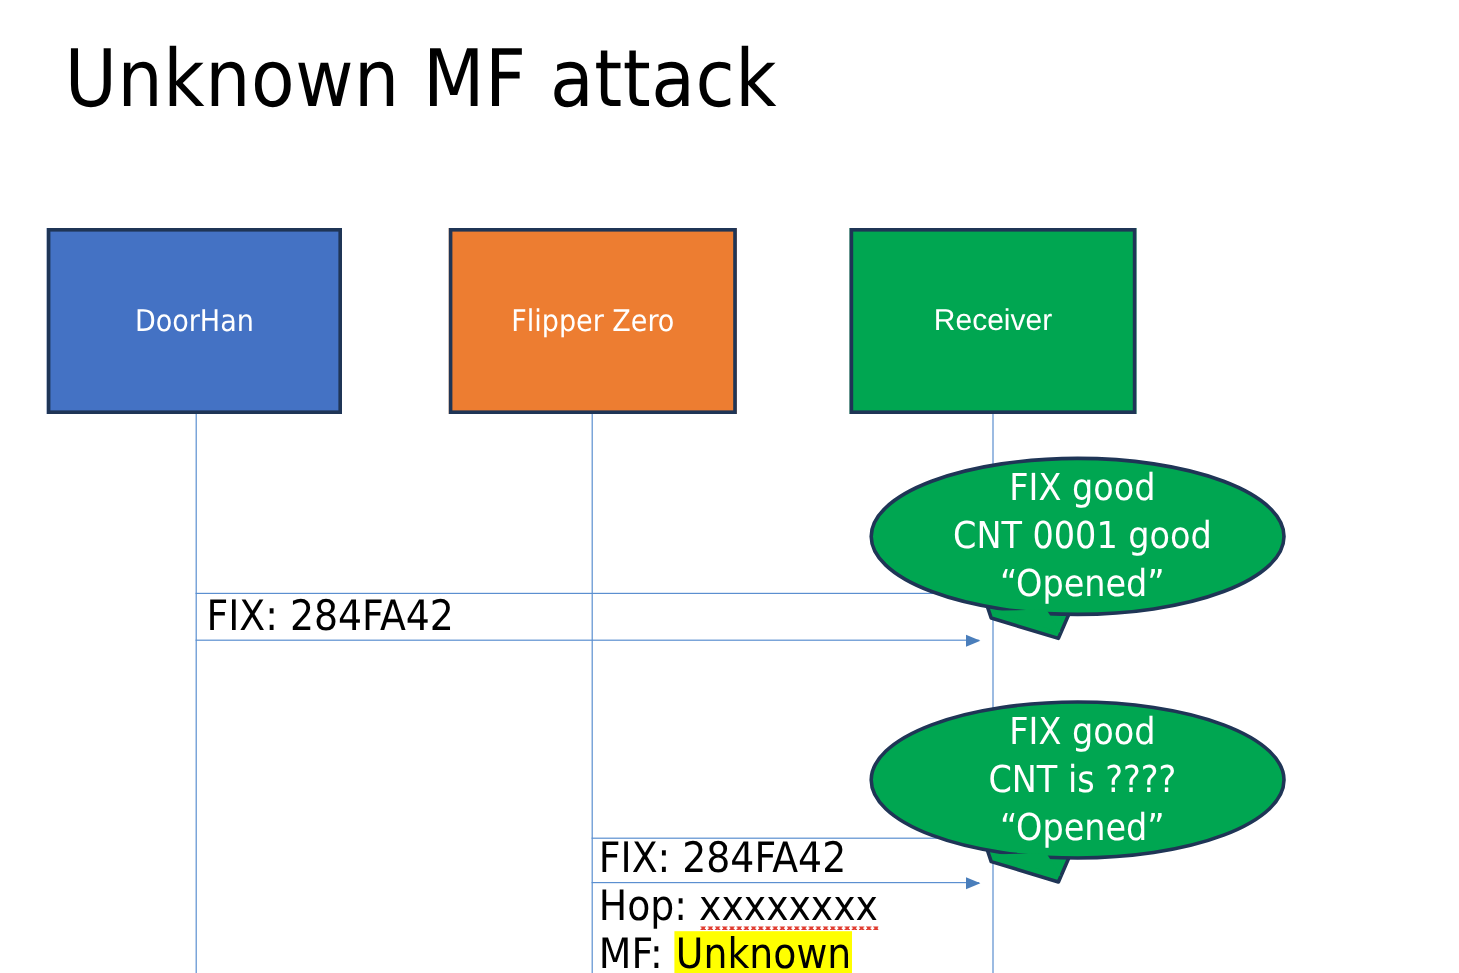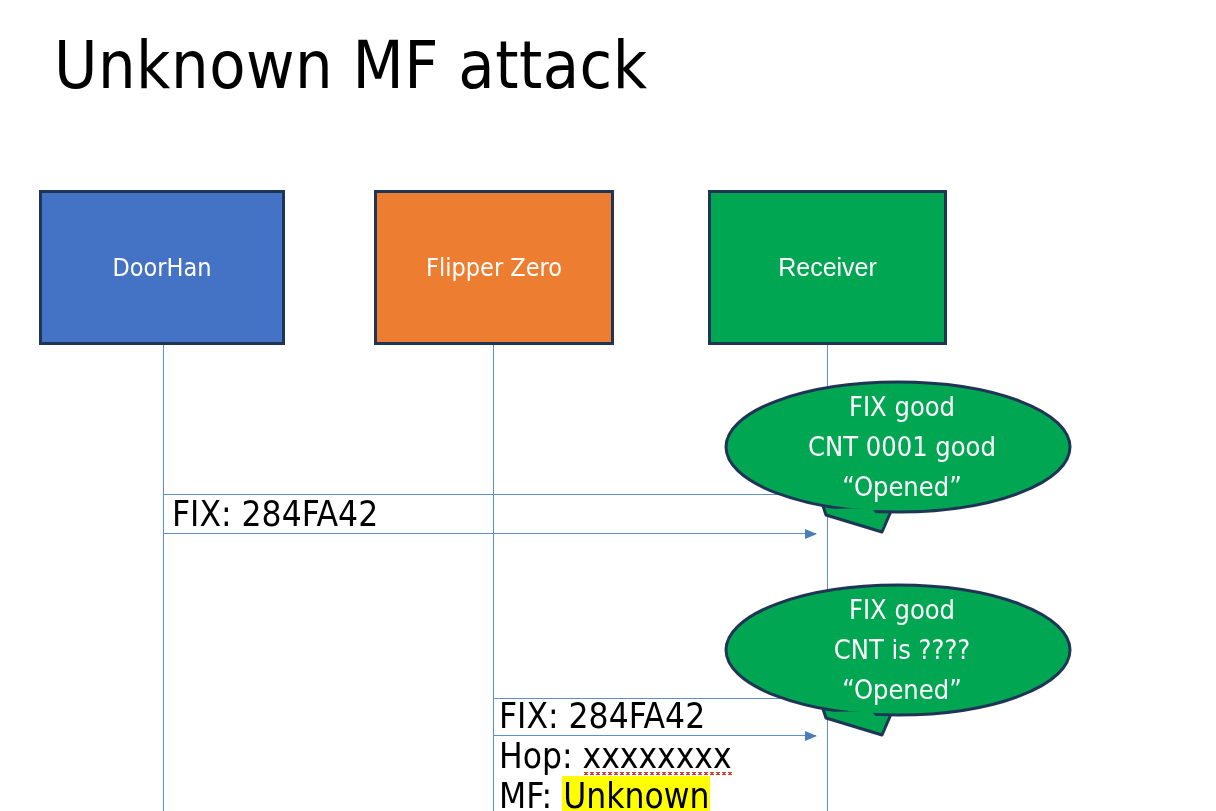--- a/index.html
+++ b/index.html
@@ -130,21 +130,21 @@
     position: absolute;
   }
   .callout svg { display: block; }
   .callout-text {
     position: absolute;
     left: 0;
     width: 100%;
     text-align: center;
     color: #ffffff;
     font-family: "DejaVu Sans Condensed", "Liberation Sans", sans-serif;
-    font-size: 27px;
+    font-size: 31px;
     line-height: 40px;
     pointer-events: none;
   }
   .callout-line { display: block; height: 40px; }
 
   #callout-1 { left: 722px; top: 360px; width: 352px; height: 155px; }
   #callout-1 .callout-text { top: 10px; padding-left: 8px; box-sizing: border-box; }
   #callout-2 { left: 722px; top: 563px; width: 352px; height: 155px; }
   #callout-2 .callout-text { top: 10px; padding-left: 8px; box-sizing: border-box; }
 </style>

